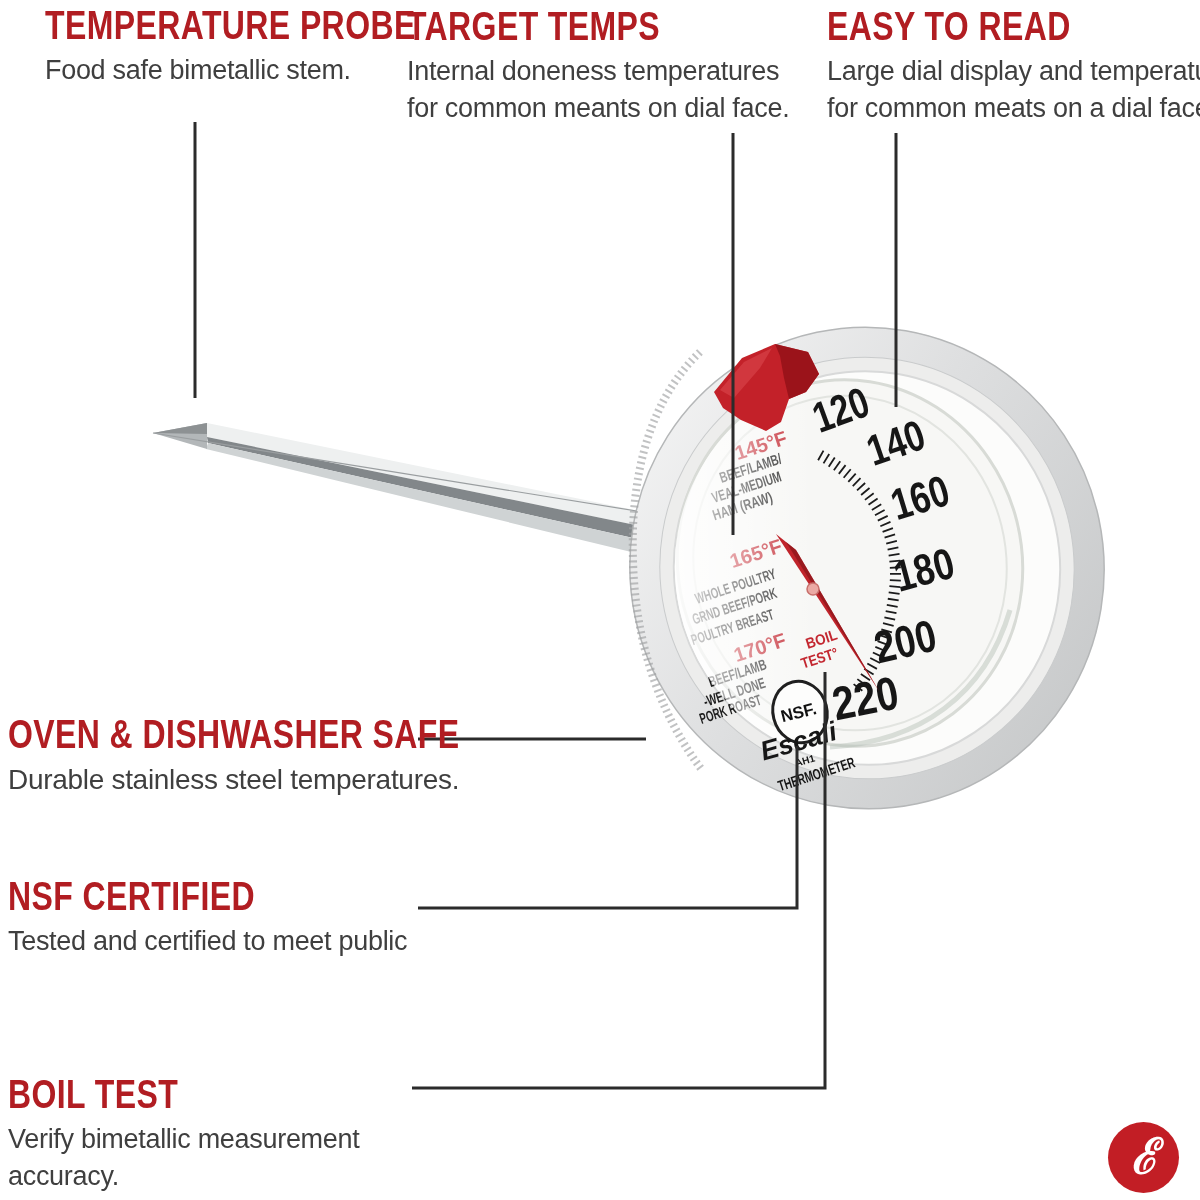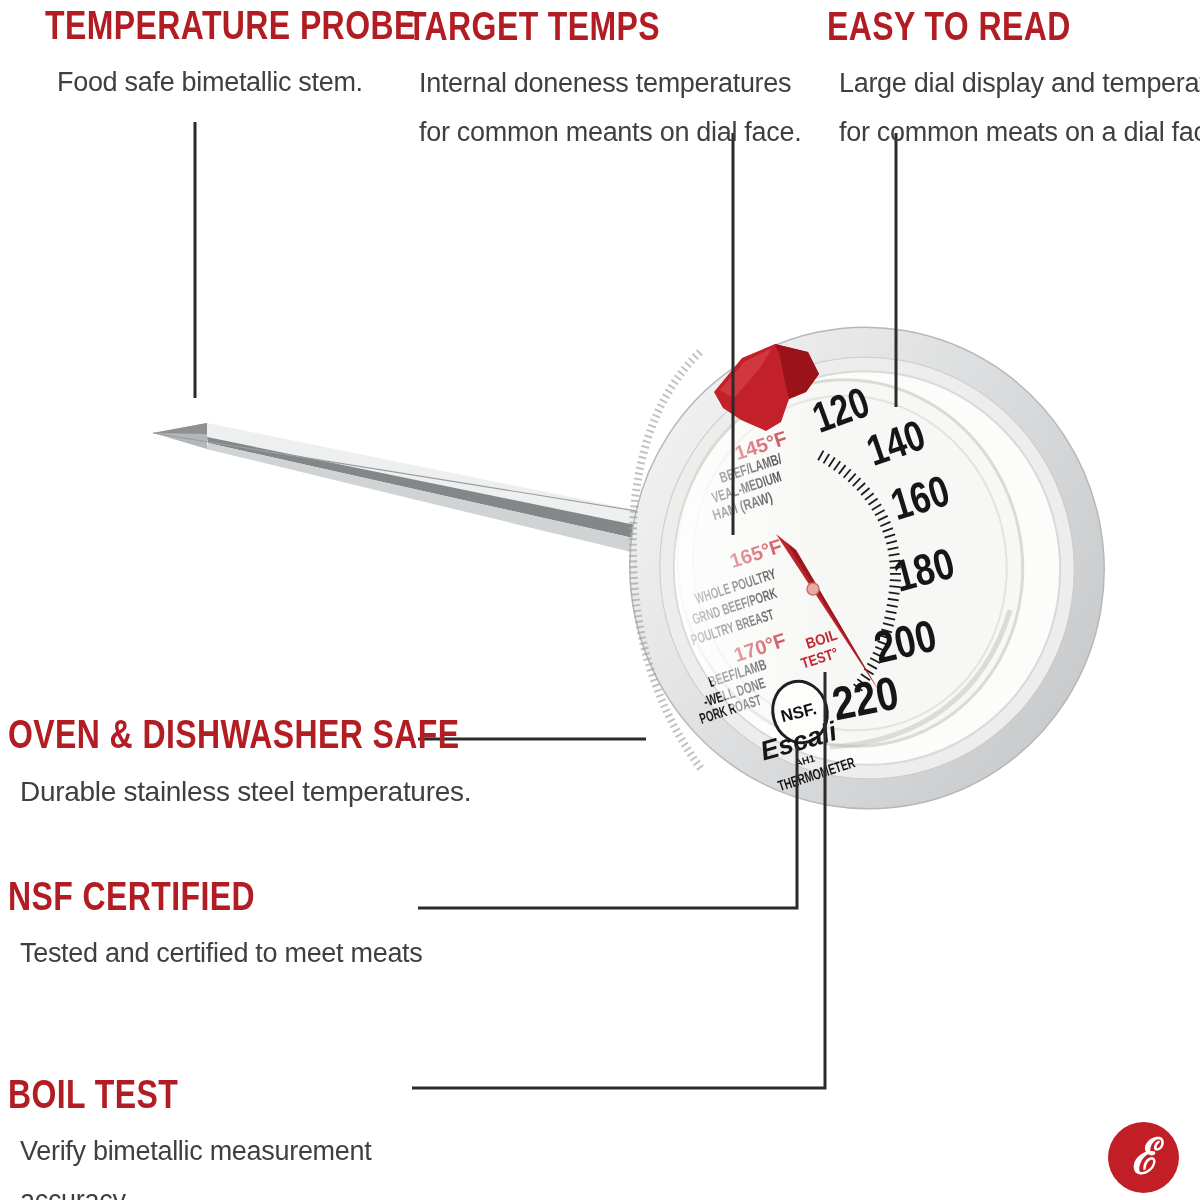--- a/index.html
+++ b/index.html
@@ -2,21 +2,21 @@
 <html><head>
 <meta charset="utf-8">
 <style>
   html,body{margin:0;padding:0;background:#ffffff;}
   .canvas{position:relative;width:1200px;height:1200px;background:#ffffff;overflow:hidden;
           font-family:"Liberation Sans",sans-serif;}
   .callout{position:absolute;}
   .callout h2{margin:0;font-size:40px;line-height:1.0;font-weight:700;color:#b11d22;
               white-space:nowrap;transform:scaleX(0.80);transform-origin:0 0;
               letter-spacing:0.5px;}
-  .callout .line{margin:12px;font-size:27px;line-height:37px;color:#3f3f3f;white-space:nowrap;
+  .callout .line{margin:0;font-size:27px;line-height:37px;color:#3f3f3f;white-space:nowrap;
                  letter-spacing:-0.3px;}
   .callout .gap{height:7px;}
   svg text{font-family:"Liberation Sans",sans-serif;}
   .logo-badge{position:absolute;left:1108px;top:1122px;width:71px;height:71px;border-radius:50%;
               background:#c21e25;display:flex;align-items:center;justify-content:center;}
   .logo-badge span{color:#ffffff;font-family:"Liberation Serif",serif;font-style:italic;
                    font-weight:700;font-size:46px;transform:rotate(-8deg);line-height:1;}
 </style>
 </head>
 <body>
@@ -150,21 +150,21 @@
 
   <div class="callout" style="left:8px;top:714px;">
     <h2>OVEN &amp; DISHWASHER SAFE</h2>
     <div class="gap"></div>
     <p class="line" style="font-size:28px;">Durable stainless steel temperatures.</p>
   </div>
 
   <div class="callout" style="left:8px;top:876px;">
     <h2>NSF CERTIFIED</h2>
     <div class="gap"></div>
-    <p class="line">Tested and certified to meet meats</p>
+    <p class="line">Tested and certified to meet public</p>
   </div>
 
   <div class="callout" style="left:8px;top:1074px;">
     <h2>BOIL TEST</h2>
     <div class="gap"></div>
     <p class="line">Verify bimetallic measurement</p>
     <p class="line">accuracy.</p>
   </div>
 
   <div class="logo-badge">

